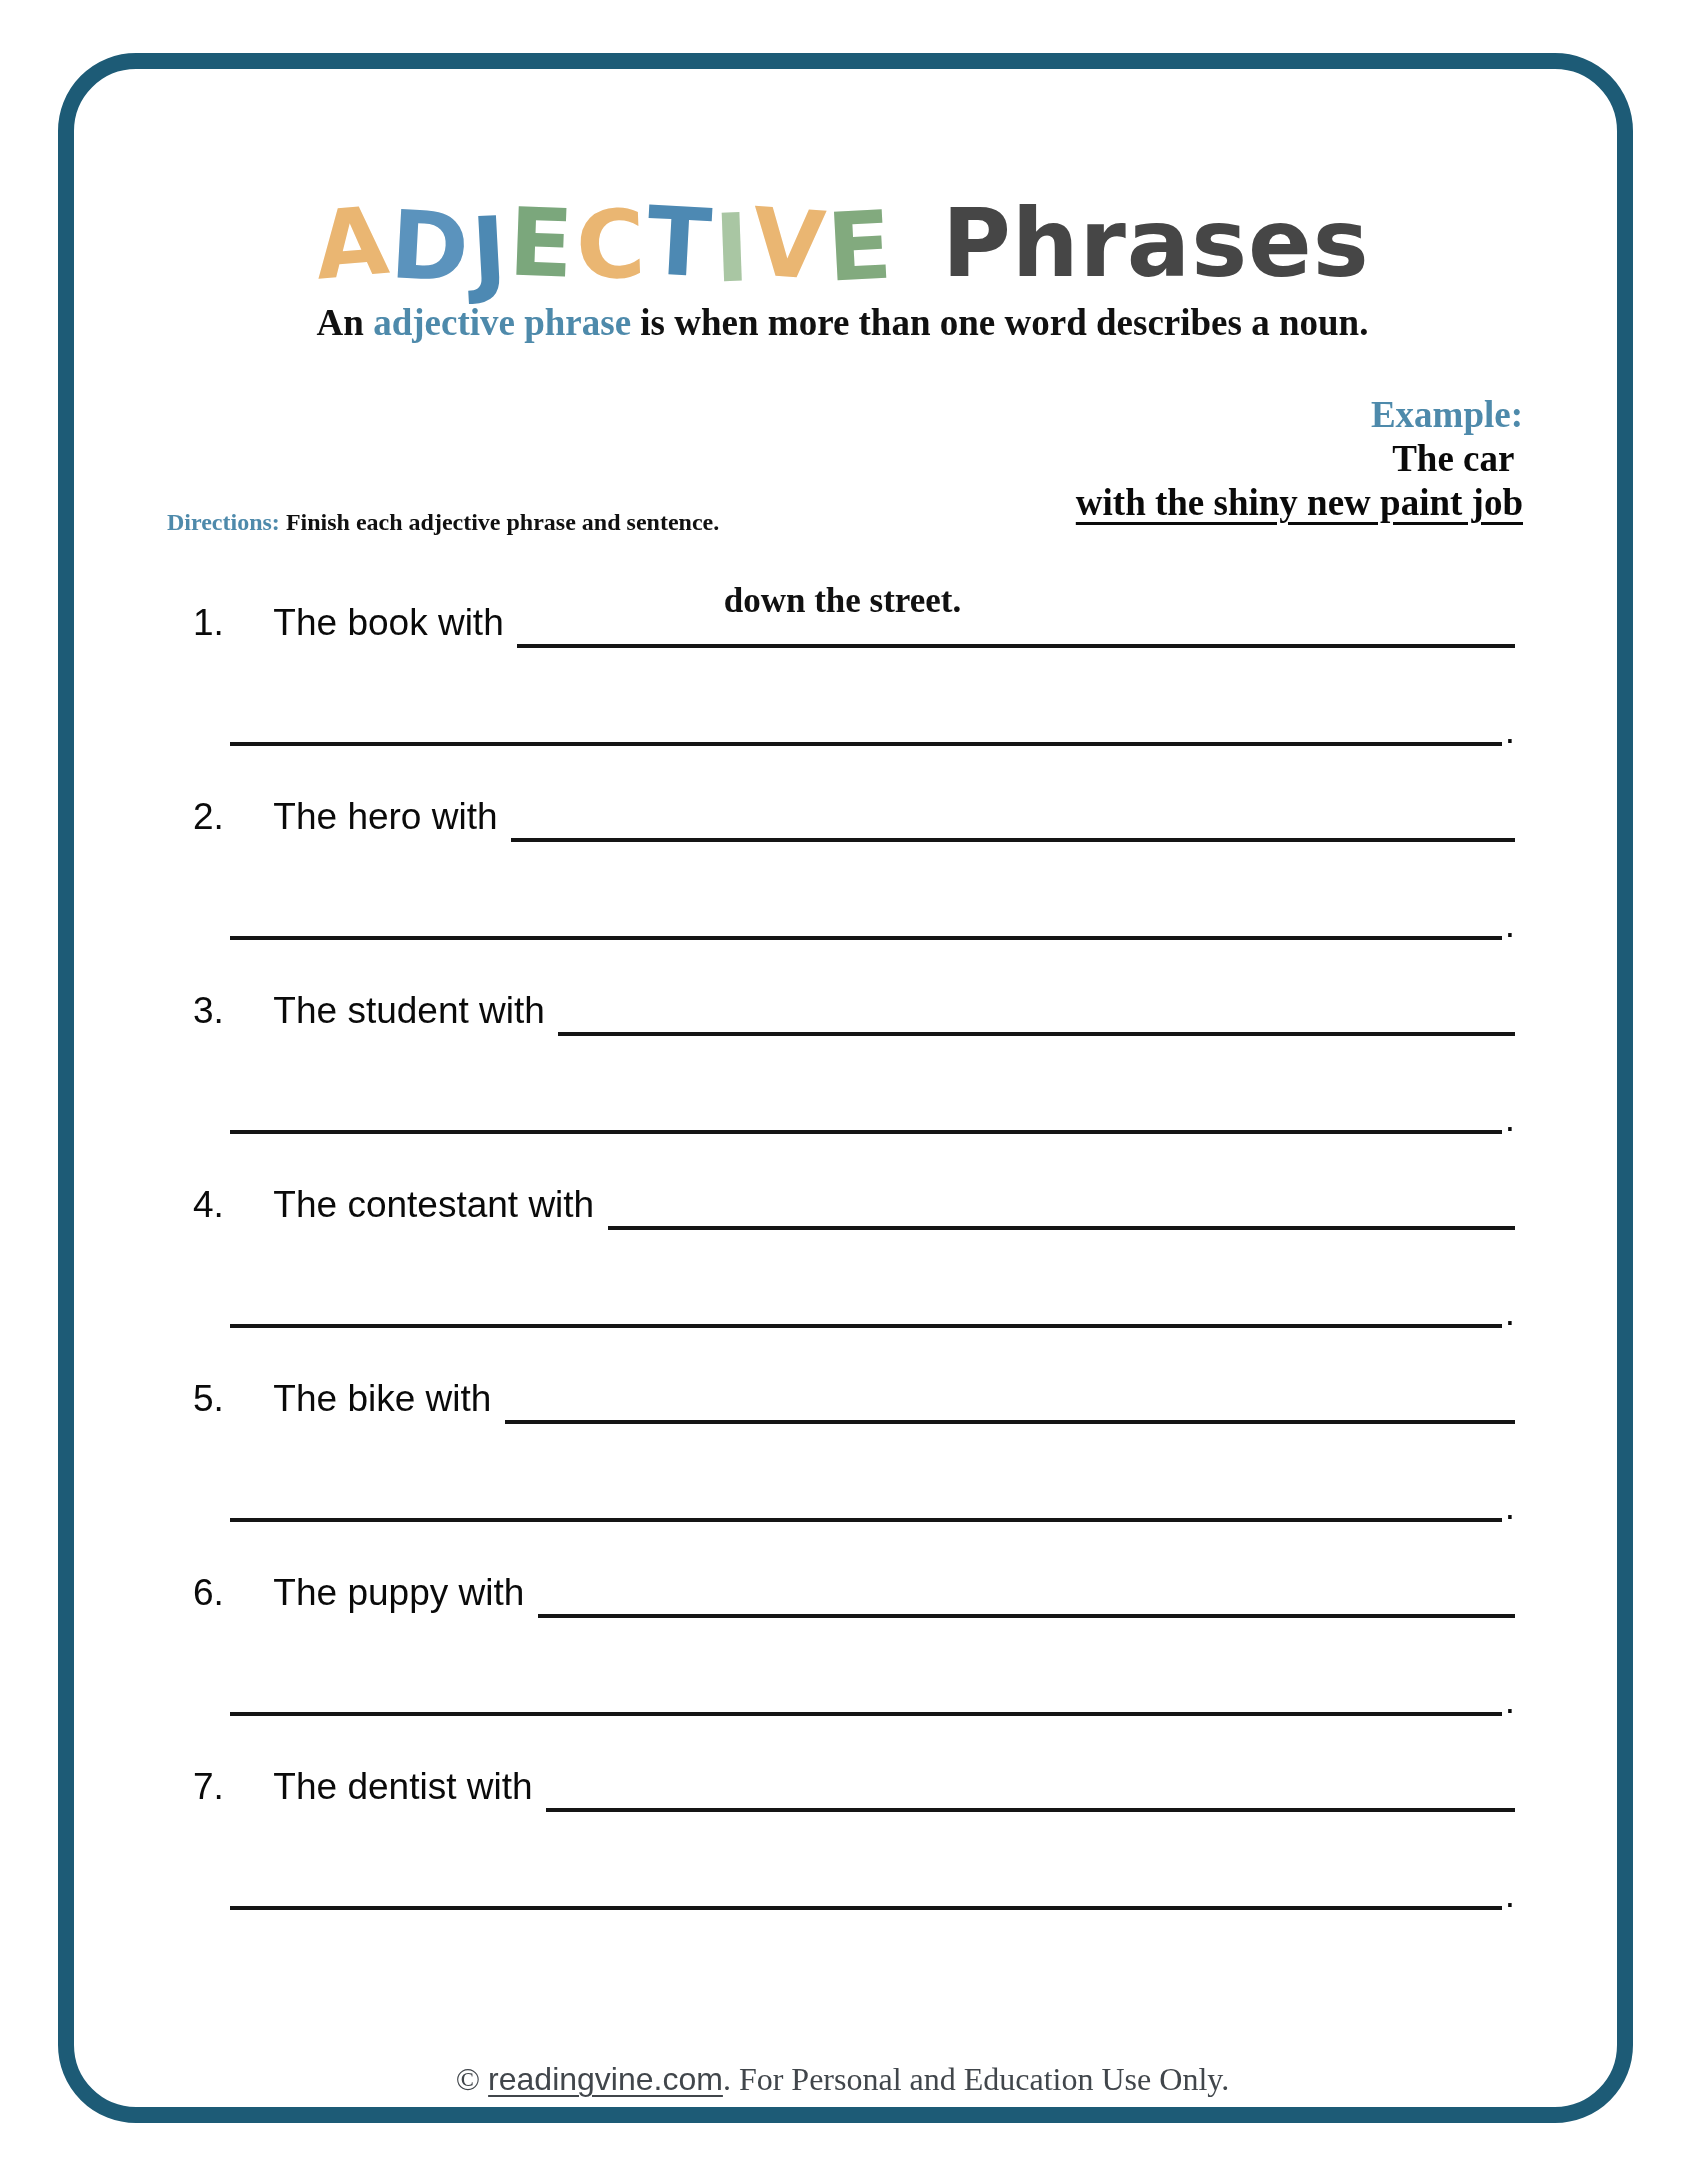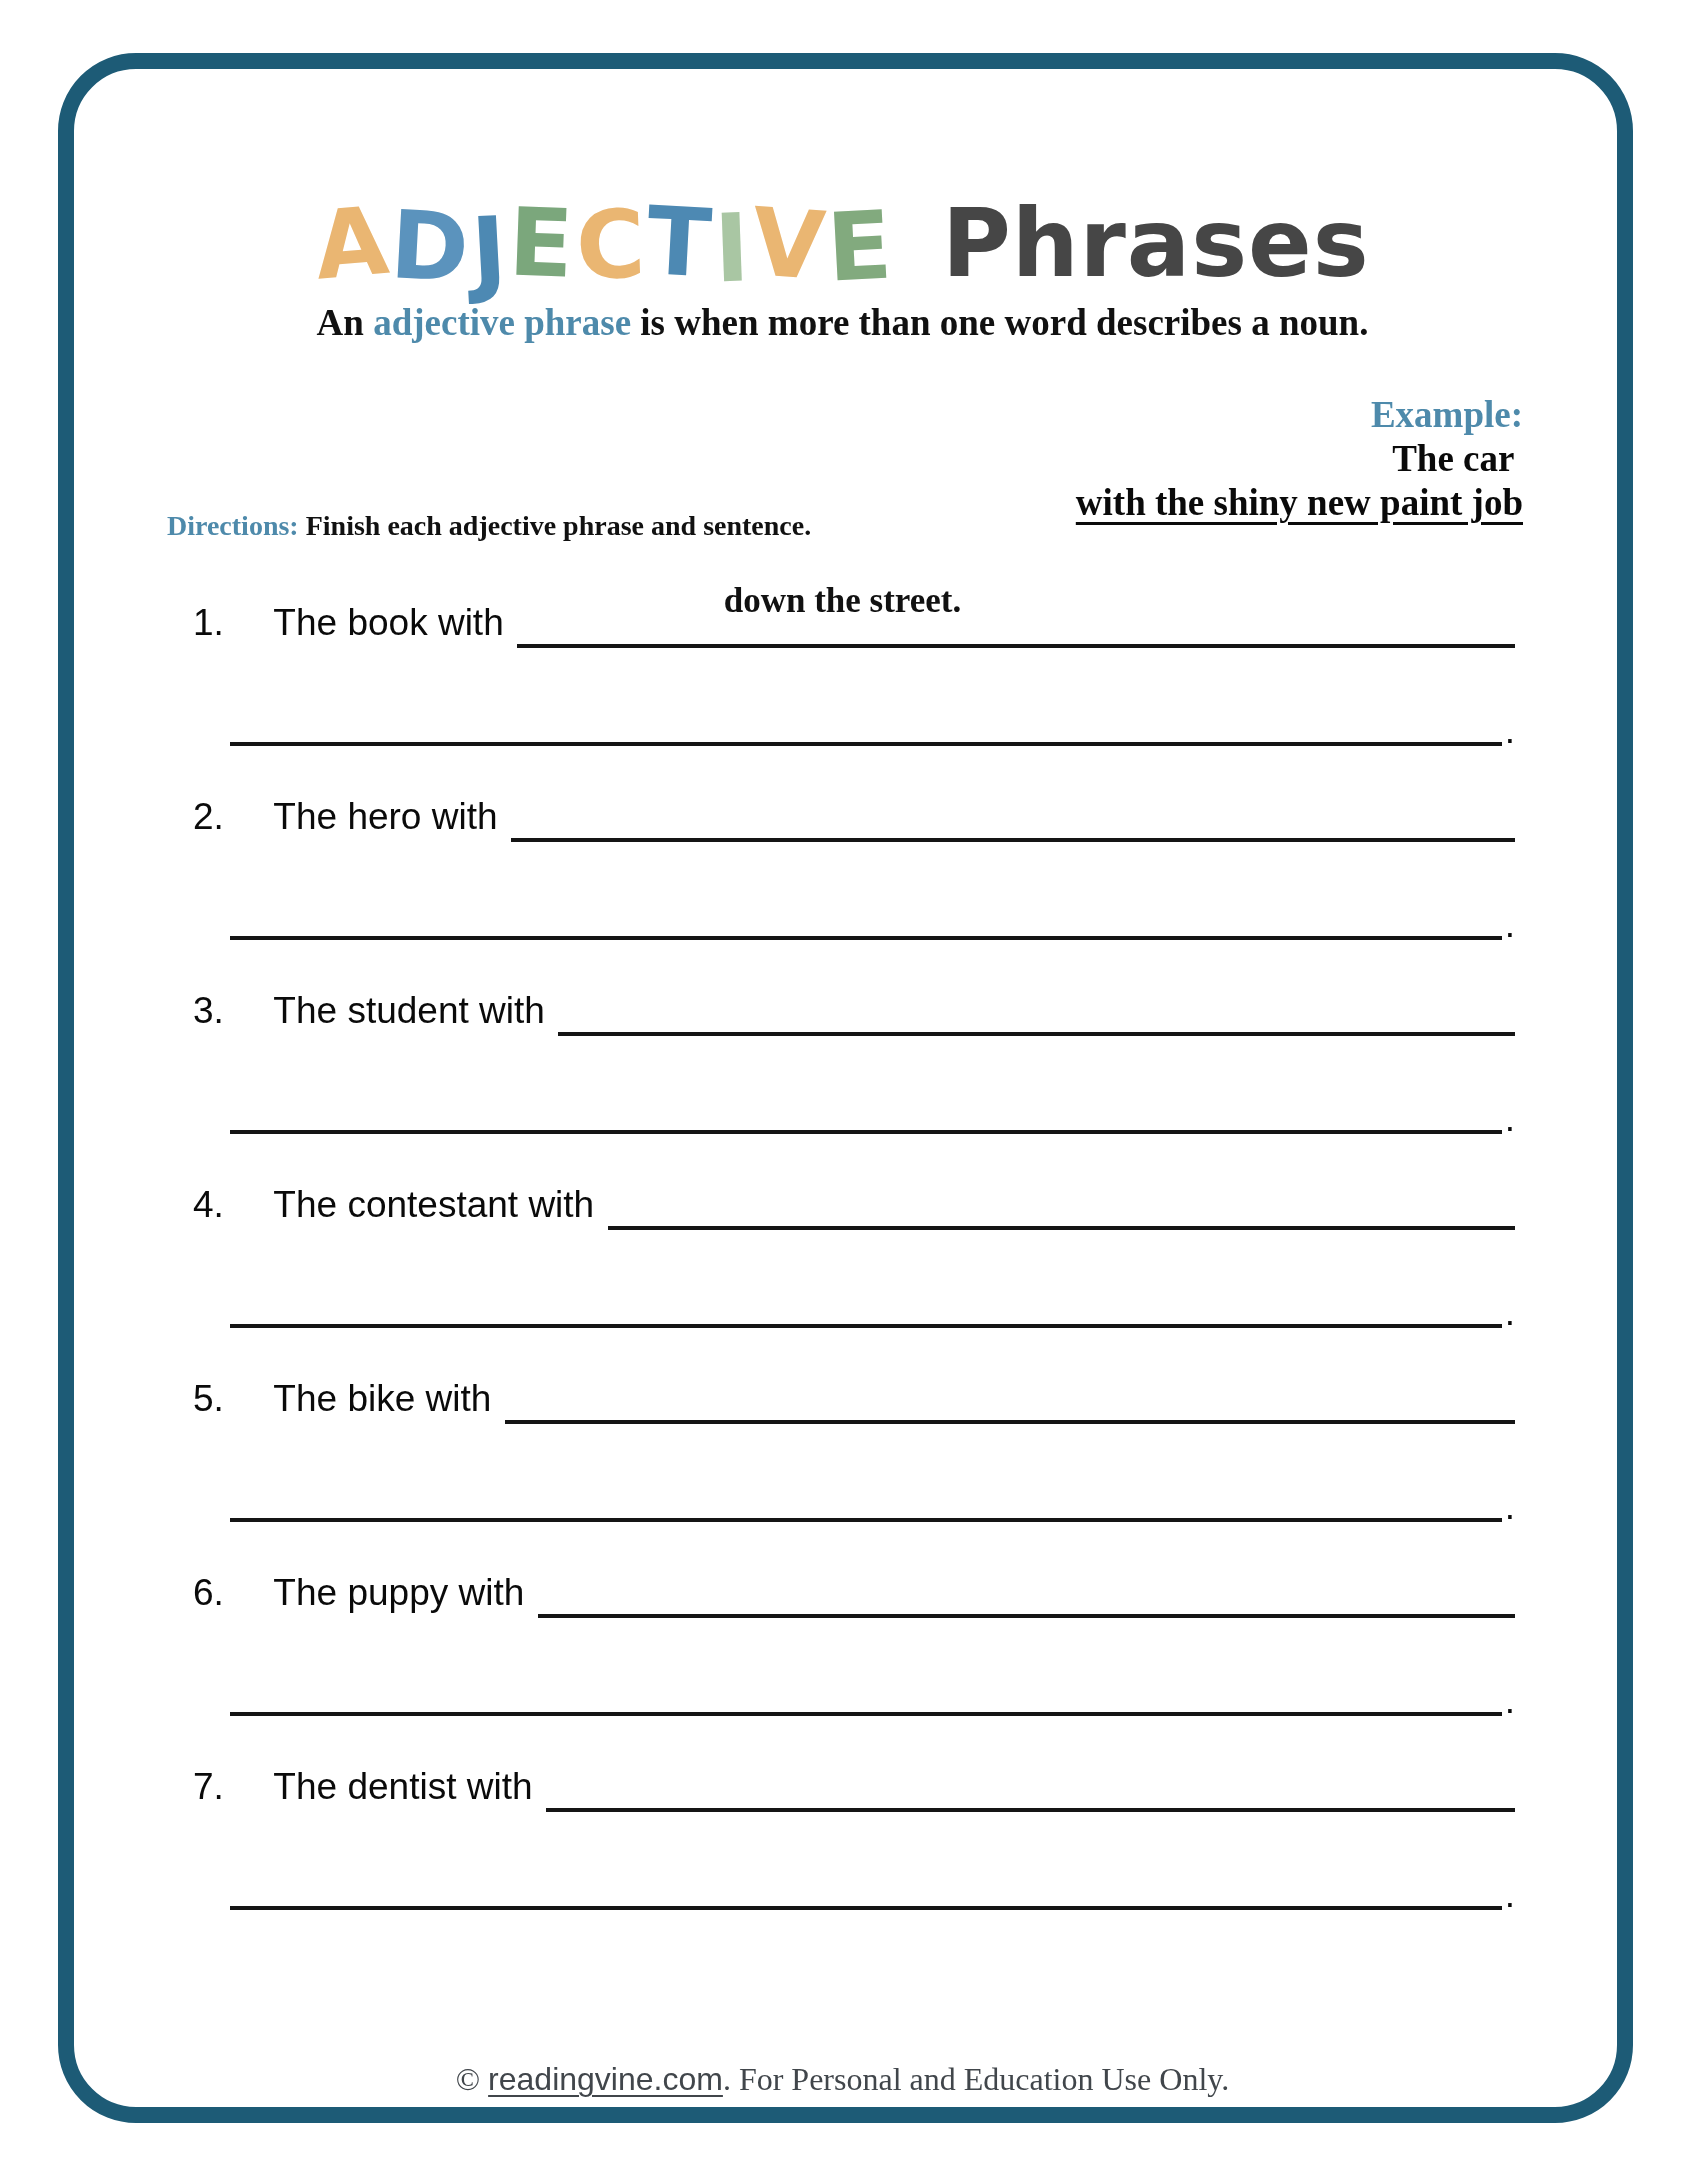--- a/index.html
+++ b/index.html
@@ -41,21 +41,21 @@
   .example{
     position:absolute;left:162px;top:358px;width:1361px;text-align:center;
     font-size:35px;font-weight:700;line-height:50px;
   }
   .example .row1{white-space:nowrap;flex-direction:column;}
   .example .u{
     text-decoration:underline;text-decoration-thickness:2.6px;text-underline-offset:6.8px;
   }
   .directions{
     position:absolute;left:167px;top:475px;width:1361px;text-align:left;
-    font-size:28px;font-weight:700;line-height:46px;white-space:nowrap;
+    font-size:24px;font-weight:700;line-height:46px;white-space:nowrap;
   }
   .pre{white-space:pre-wrap;font-family:Liberation Serif, serif;}
   
   .items{position:absolute;left:193px;top:601px;width:1322px;}
   .item{position:relative;height:194px;}
   .row1{
     display:flex;align-items:flex-end;font-size:37px;line-height:44px;color:#0a0a0a;
   }
   .item .num{flex:none;margin-right:8.5px;}
   .item .phrase{flex:none;margin-left:41px;}

